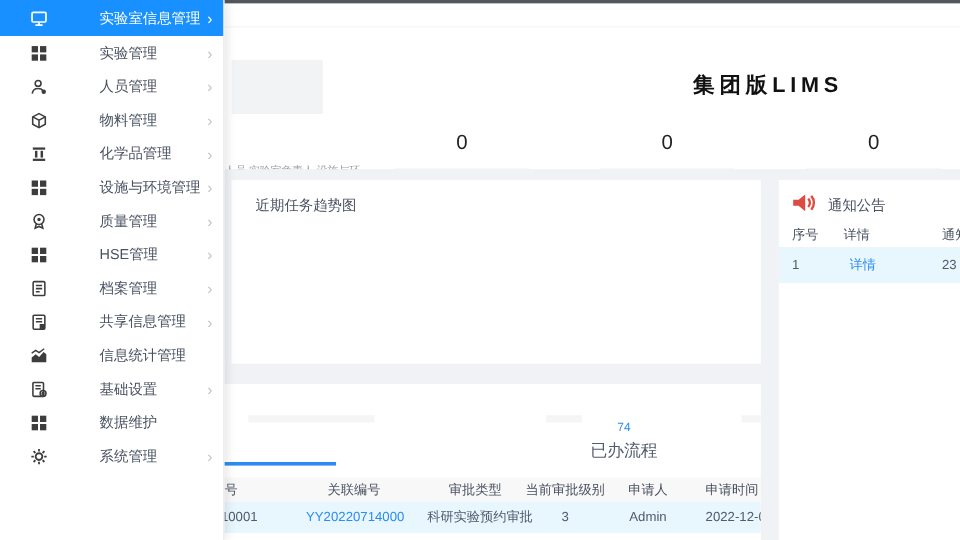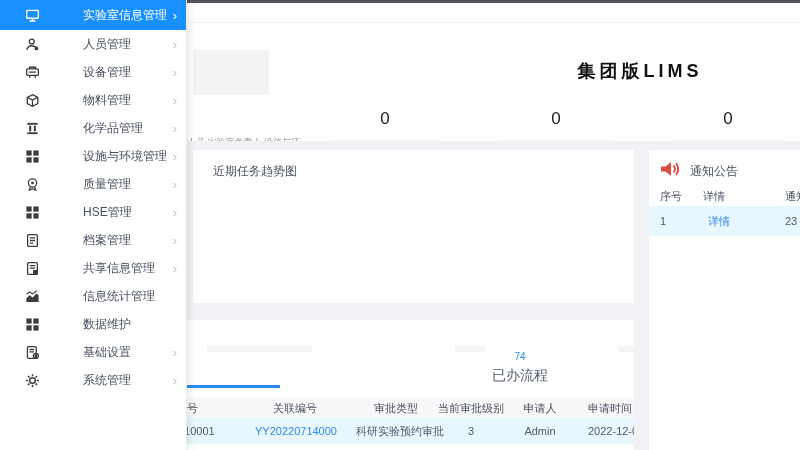--- a/index.html
+++ b/index.html
@@ -164,43 +164,45 @@
         <svg viewBox="0 0 16 16" fill="none" stroke="currentColor" stroke-width="1.5">
             <rect x="1.8" y="2.5" width="12.4" height="8.5" rx="1"></rect>
             <path d="M8 11v2.3M4.8 13.8h6.4"></path>
           </svg>
       </span>
       <span class="s-label">实验室信息管理</span>
       <span class="s-arrow"></span>
     </div>
 
 
+    <div class="s-item">
+      <span class="s-ico">
+        <svg viewBox="0 0 16 16" fill="currentColor">
+            <rect x="1.5" y="1.5" width="5.6" height="5.6"></rect>
+            <rect x="8.9" y="1.5" width="5.6" height="5.6"></rect>
+            <rect x="1.5" y="8.9" width="5.6" height="5.6"></rect>
+            <rect x="8.9" y="8.9" width="5.6" height="5.6"></rect>
+          </svg>
+      </span>
+      <span class="s-label">实验管理</span>
+      <span class="s-arrow"></span>
+    </div>
 
     <div class="s-item">
       <span class="s-ico">
         <svg viewBox="0 0 16 16" fill="none" stroke="currentColor" stroke-width="1.4">
             <circle cx="7.2" cy="4.8" r="2.6"></circle>
             <path d="M2 13.8c.4-3 2.4-4.5 5.2-4.5 2.2 0 3.9.9 4.7 2.6"></path>
             <circle cx="12.2" cy="12.2" r="2" fill="currentColor" stroke="none"></circle>
           </svg>
       </span>
       <span class="s-label">人员管理</span>
       <span class="s-arrow"></span>
     </div>
 
-    <div class="s-item">
-      <span class="s-ico">
-        <svg viewBox="0 0 16 16" fill="none" stroke="currentColor" stroke-width="1.4">
-            <rect x="1.8" y="4.2" width="12.4" height="6.8" rx="1"></rect>
-            <path d="M4.8 4.2V2.4h6.4v1.8M5 11v2.6M11 11v2.6M4.3 7.6h7.4"></path>
-          </svg>
-      </span>
-      <span class="s-label">设备管理</span>
-      <span class="s-arrow"></span>
-    </div>
 
     <div class="s-item">
       <span class="s-ico">
         <svg viewBox="0 0 16 16" fill="none" stroke="currentColor" stroke-width="1.4">
             <path d="M8 1.8l5.6 2.9v6.6L8 14.2l-5.6-2.9V4.7z"></path>
             <path d="M2.4 4.7L8 7.6l5.6-2.9M8 7.6v6.6"></path>
           </svg>
       </span>
       <span class="s-label">物料管理</span>
       <span class="s-arrow"></span>
@@ -285,45 +287,45 @@
         <svg viewBox="0 0 16 16" fill="currentColor">
             <path d="M1.5 13.8v-4.2l3.6-3 3 2.5 4-4.4 2.4 1.9v7.2z"></path>
             <path d="M1.5 5.6l3.6-2.4 3 2L12.6 1.8" fill="none" stroke="currentColor" stroke-width="1.2"></path>
           </svg>
       </span>
       <span class="s-label">信息统计管理</span>
     </div>
 
     <div class="s-item">
       <span class="s-ico">
+        <svg viewBox="0 0 16 16" fill="none" stroke="currentColor" stroke-width="1.4">
+            <rect x="2.6" y="1.8" width="9.4" height="12.4" rx="1"></rect>
+            <path d="M4.8 4.8h4.8M4.8 7.4h4.8"></path>
+            <circle cx="11.6" cy="11.6" r="2.6"></circle>
+            <circle cx="11.6" cy="11.6" r=".8" fill="currentColor"></circle>
+          </svg>
+      </span>
+      <span class="s-label">基础设置</span>
+      <span class="s-arrow"></span>
+    </div>
+
+    <div class="s-item">
+      <span class="s-ico">
         <svg viewBox="0 0 16 16" fill="currentColor">
             <rect x="1.5" y="1.5" width="5.6" height="5.6"></rect>
             <rect x="8.9" y="1.5" width="5.6" height="5.6"></rect>
             <rect x="1.5" y="8.9" width="5.6" height="5.6"></rect>
             <rect x="8.9" y="8.9" width="5.6" height="5.6"></rect>
           </svg>
       </span>
       <span class="s-label">数据维护</span>
     </div>
 
     <div class="s-item">
       <span class="s-ico">
-        <svg viewBox="0 0 16 16" fill="none" stroke="currentColor" stroke-width="1.4">
-            <rect x="2.6" y="1.8" width="9.4" height="12.4" rx="1"></rect>
-            <path d="M4.8 4.8h4.8M4.8 7.4h4.8"></path>
-            <circle cx="11.6" cy="11.6" r="2.6"></circle>
-            <circle cx="11.6" cy="11.6" r=".8" fill="currentColor"></circle>
-          </svg>
-      </span>
-      <span class="s-label">基础设置</span>
-      <span class="s-arrow"></span>
-    </div>
-
-    <div class="s-item">
-      <span class="s-ico">
         <svg viewBox="0 0 16 16" fill="none" stroke="currentColor" stroke-width="1.6">
             <circle cx="8" cy="8" r="3"></circle>
             <path d="M8 1.2v2.2M8 12.6v2.2M1.2 8h2.2M12.6 8h2.2M3.2 3.2l1.6 1.6M11.2 11.2l1.6 1.6M12.8 3.2l-1.6 1.6M4.8 11.2l-1.6 1.6"></path>
           </svg>
       </span>
       <span class="s-label">系统管理</span>
       <span class="s-arrow"></span>
     </div>
 
   </aside>

